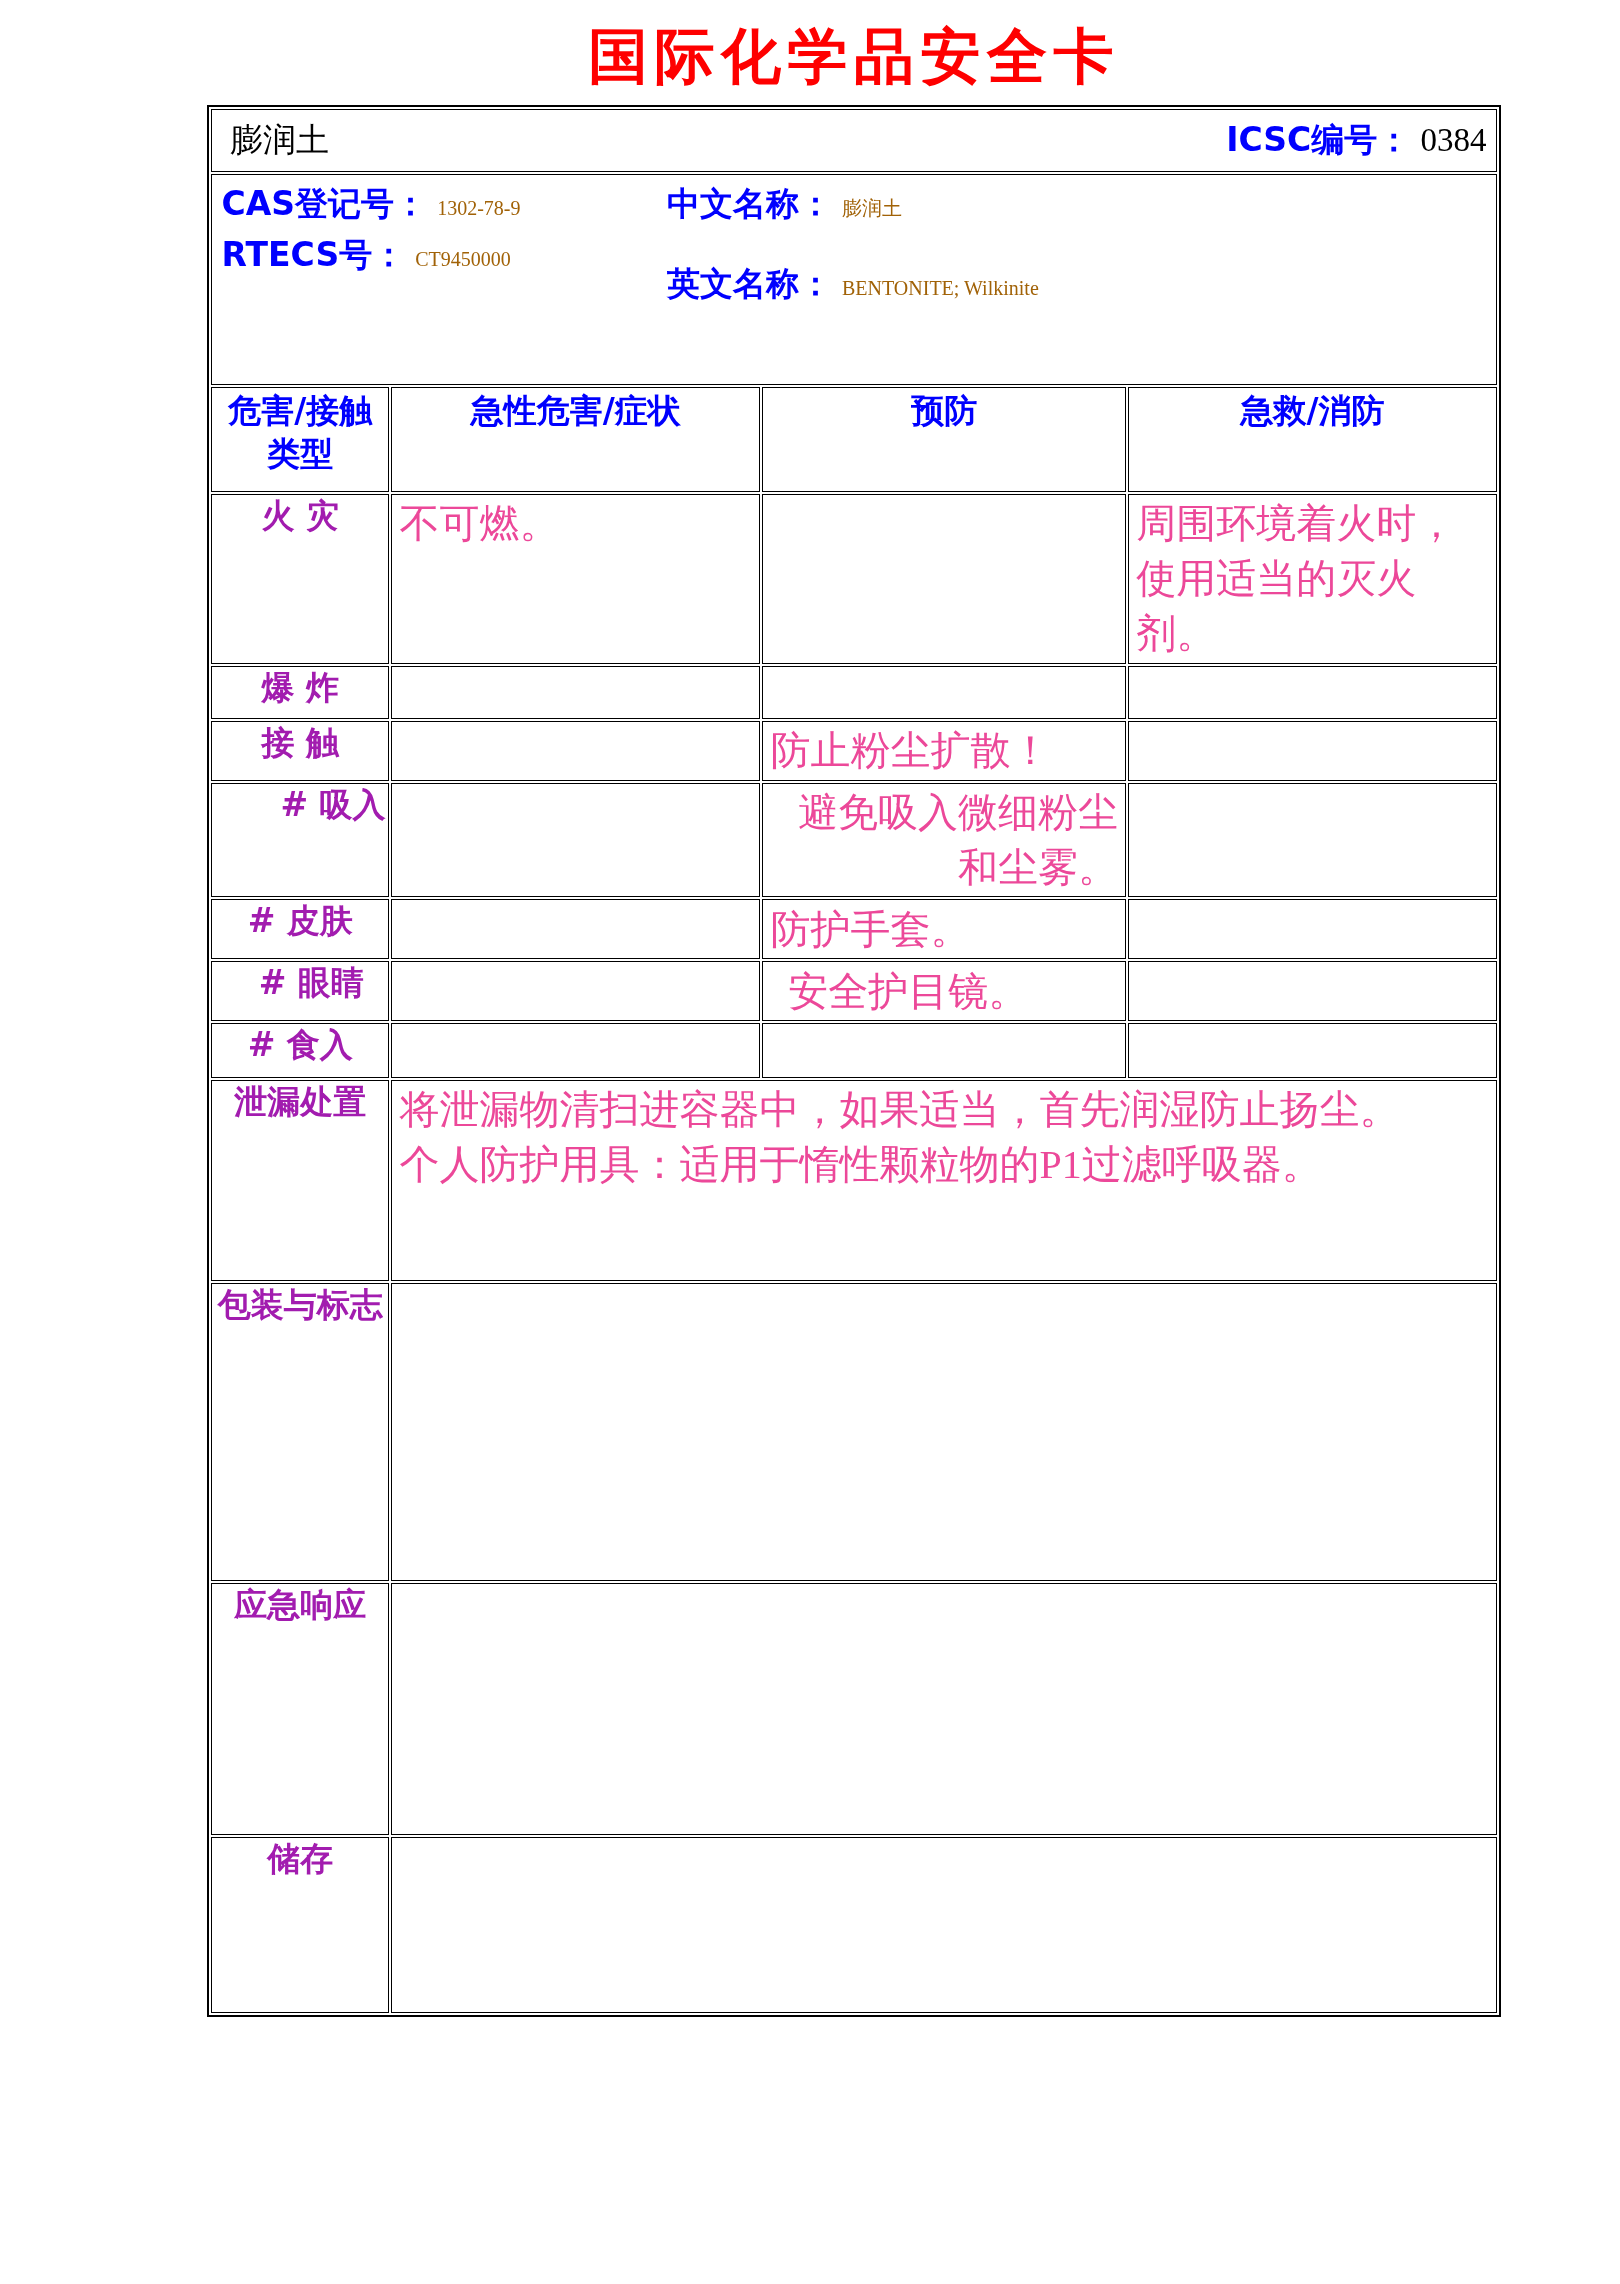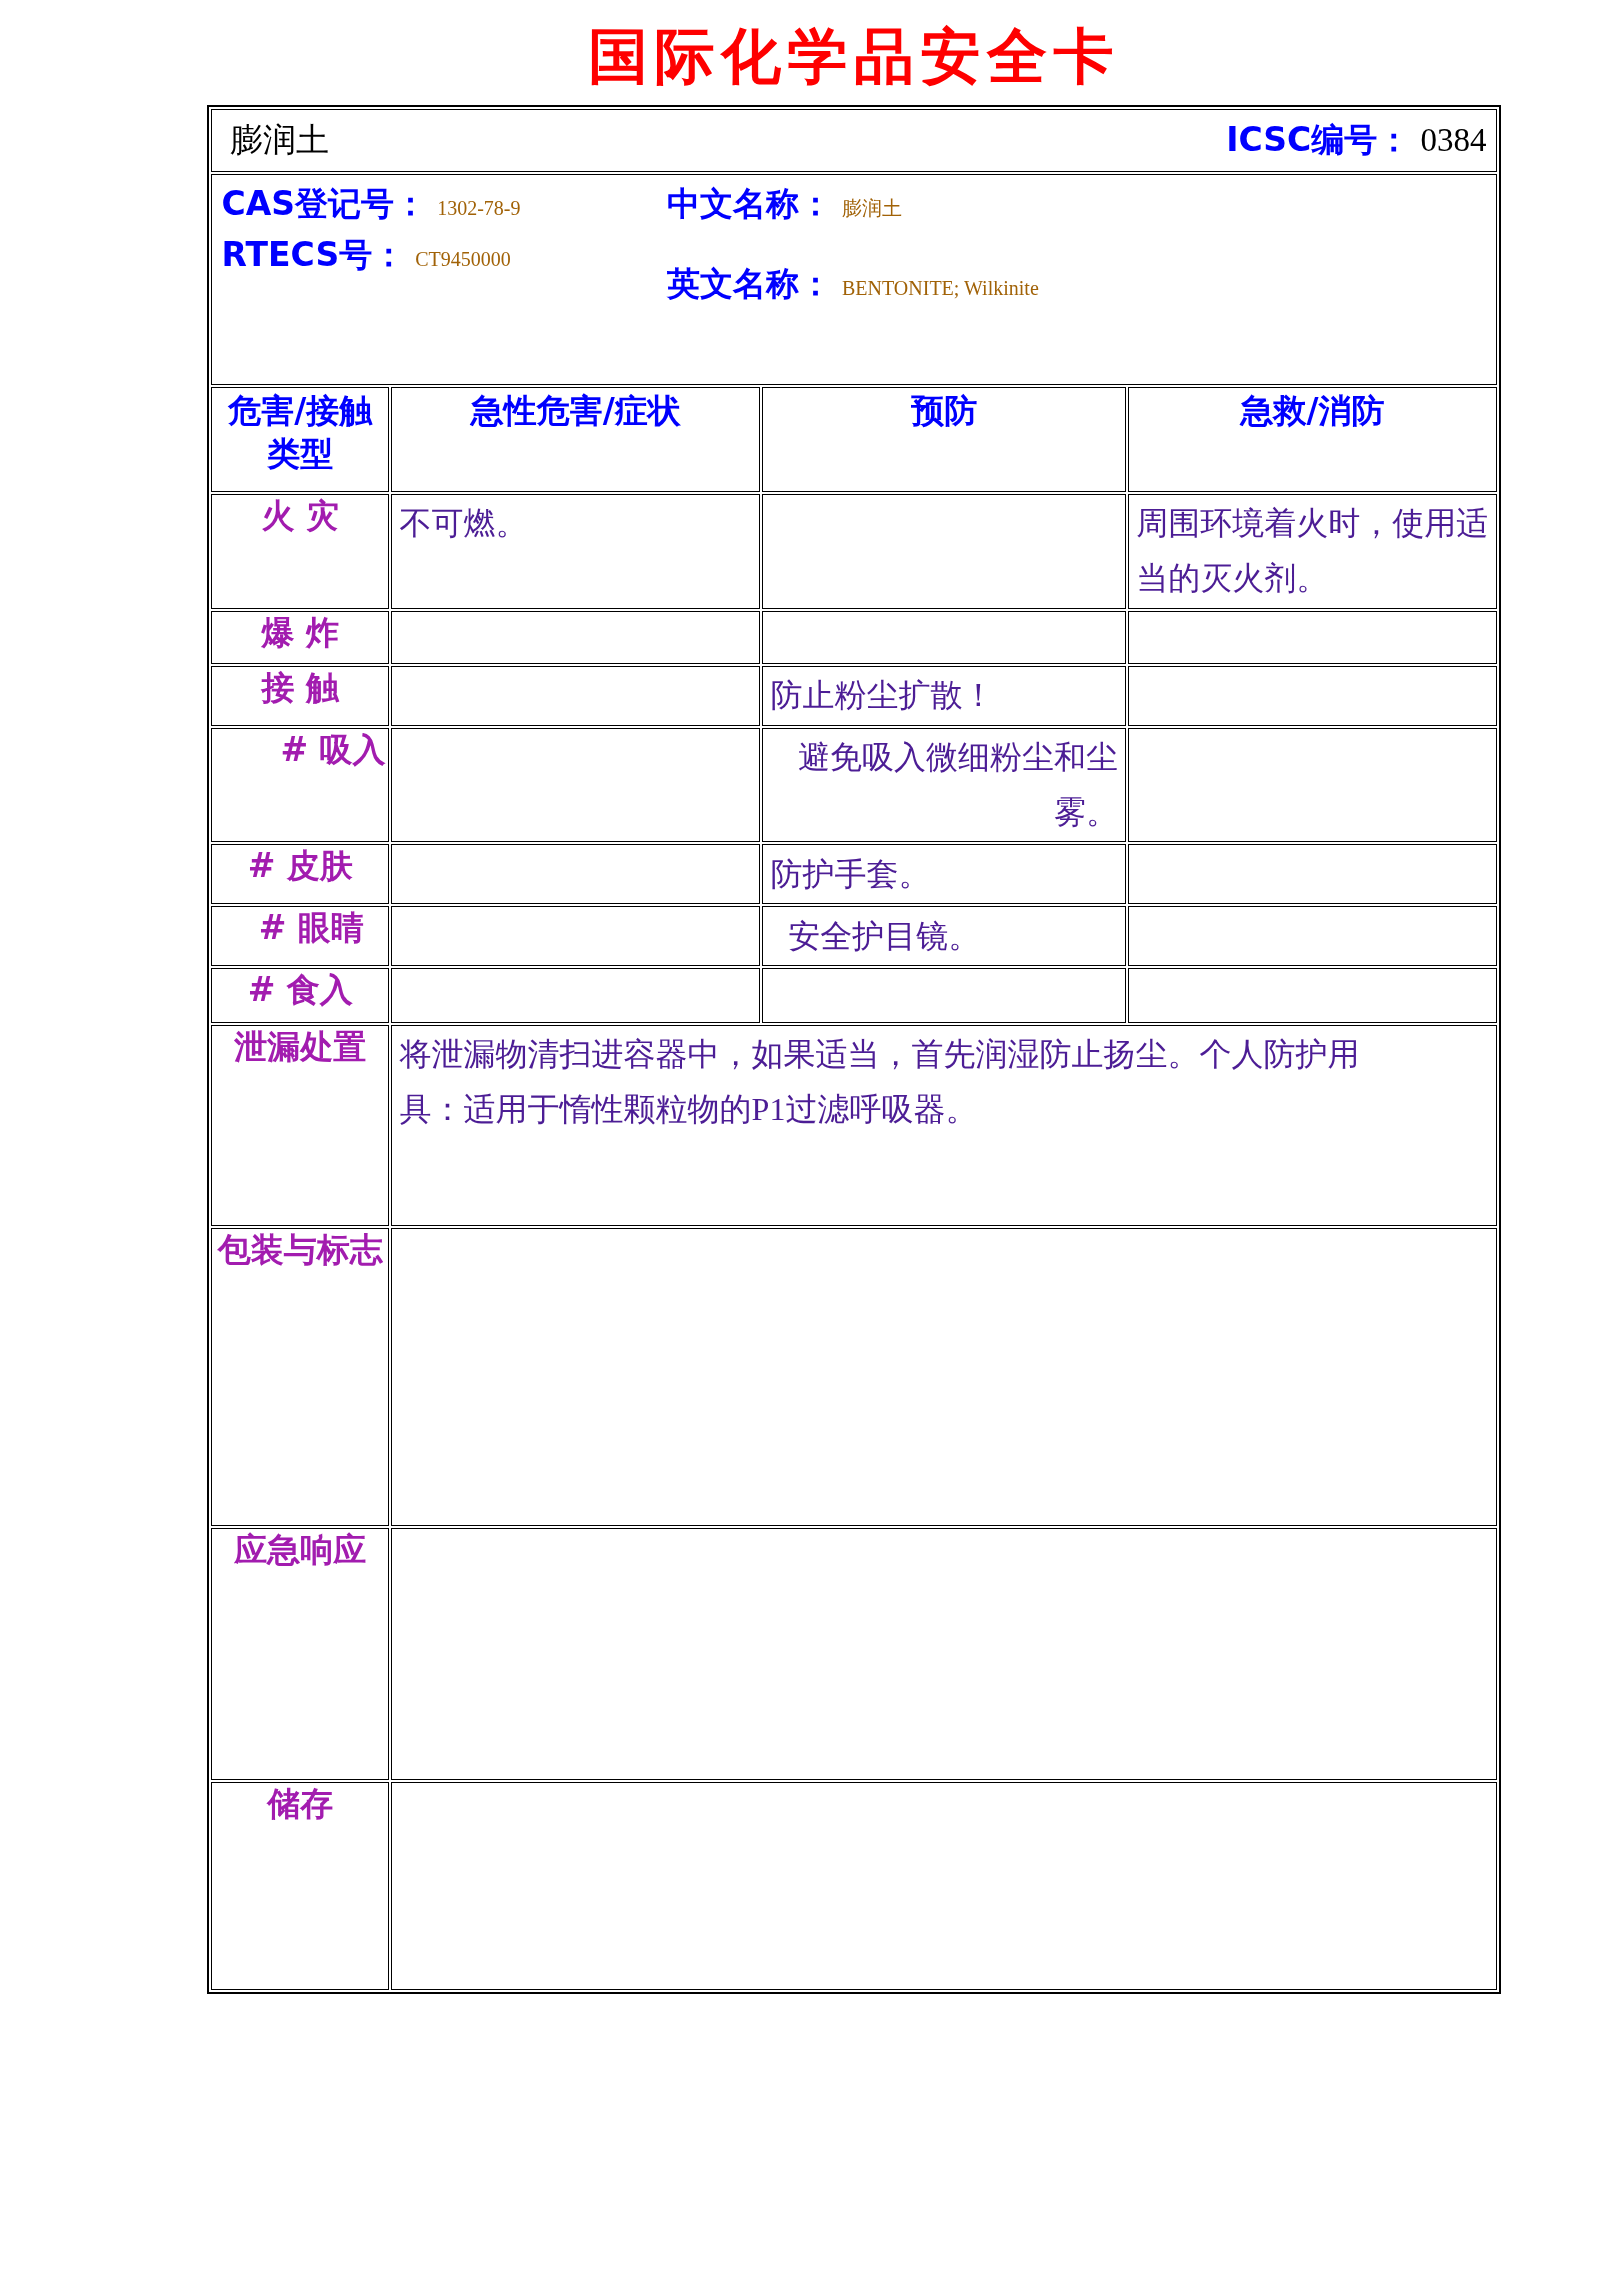--- a/index.html
+++ b/index.html
@@ -50,21 +50,21 @@
   tr.rFire td { height: 106px; }
   tr.rExp  td { height: 53px; }
   tr.rCont td { height: 55px; }
   tr.rInh  td { height: 109px; text-align: right; }
   tr.rSkin td { height: 53px; }
   tr.rEye  td { height: 54px; padding-left: 25px; }
   tr.rIng  td { height: 55px; }
   tr.rLeak td { height: 201px; }
   tr.rPack td { height: 298px; }
   tr.rResp td { height: 252px; }
-  tr.rStor td { height: 208px; }
+  tr.rStor td { height: 176px; }
 
   .blue-bold {
     color: #0000fe;
     font-family: "DejaVu Sans", "Liberation Sans", sans-serif;
     font-weight: bold;
     font-size: 33px;
   }
   td.lbl {
     vertical-align: middle;
     text-align: center;
@@ -81,22 +81,22 @@
     color: #0000fe;
     font-family: "DejaVu Sans", "Liberation Sans", sans-serif;
     font-weight: bold;
     font-size: 33px;
     line-height: 43px;
   }
   td.content {
     vertical-align: top;
     text-align: left;
     font-family: "Liberation Serif", "DejaVu Serif", serif;
-    font-size: 32px;
-    color: #4c1d95;
+    font-size: 40px;
+    color: #ec4899;
     line-height: 55px;
     padding: 1.4px 7.2px;
   }
   .leak-text { max-width: 1021px; }
 
   
   .rowA-flex {
     display: flex;
     justify-content: space-between;
     align-items: center;

